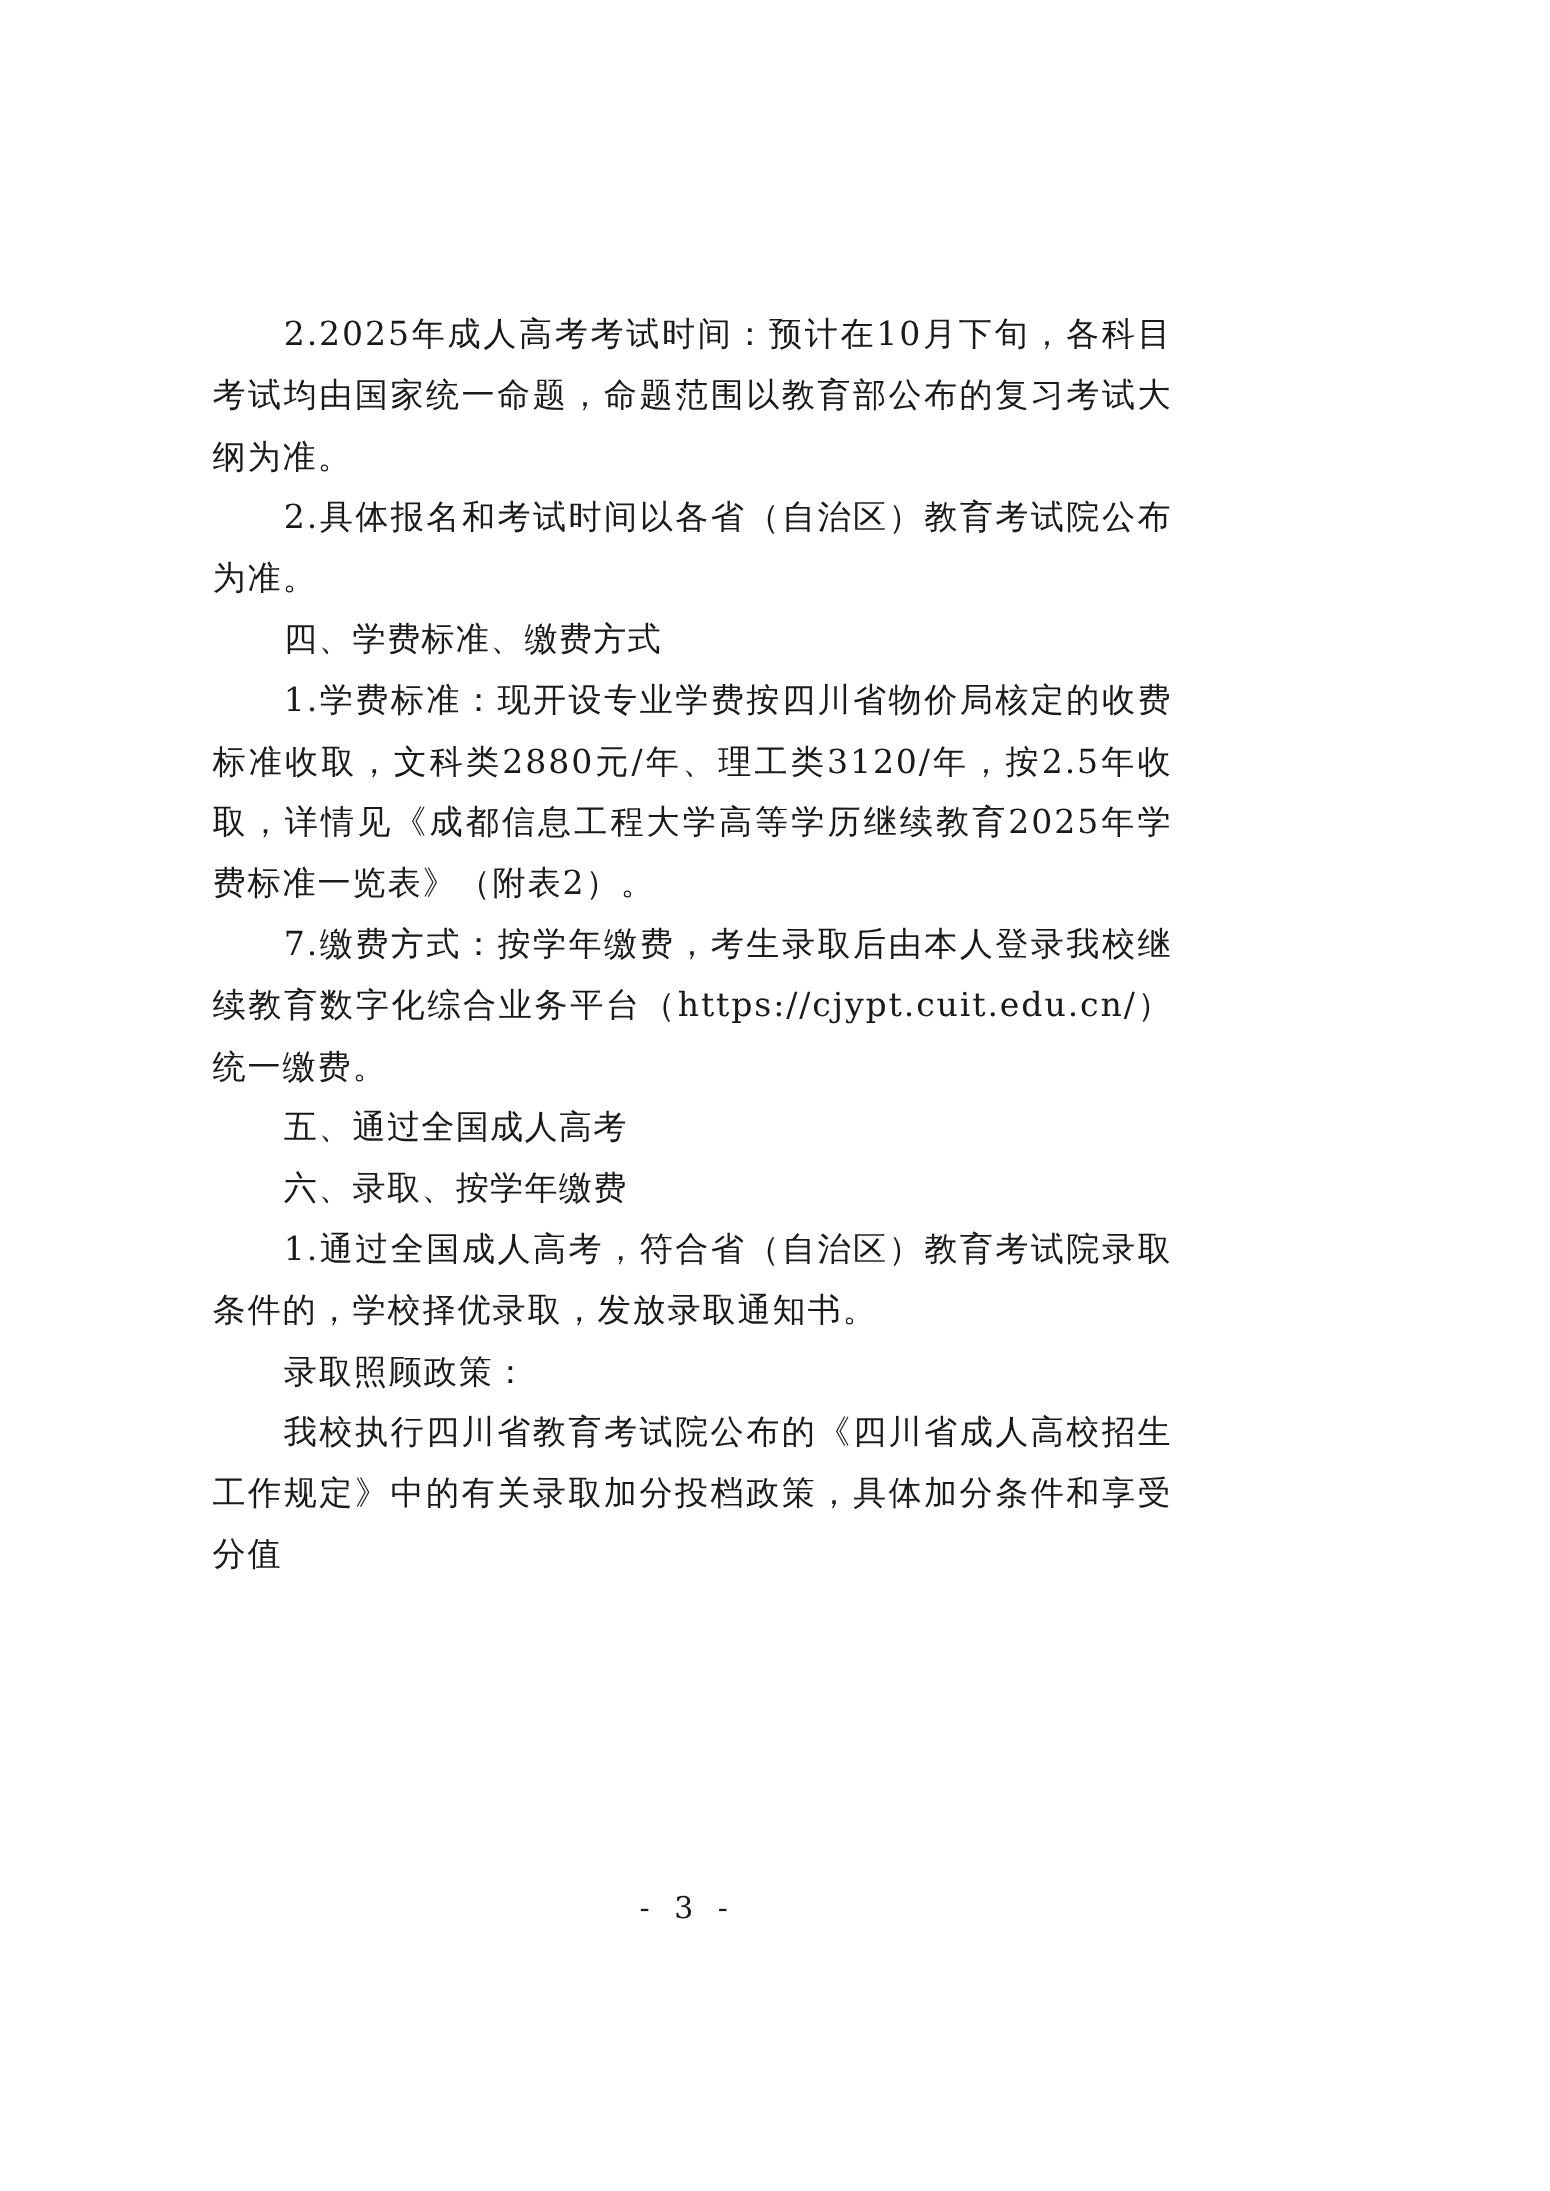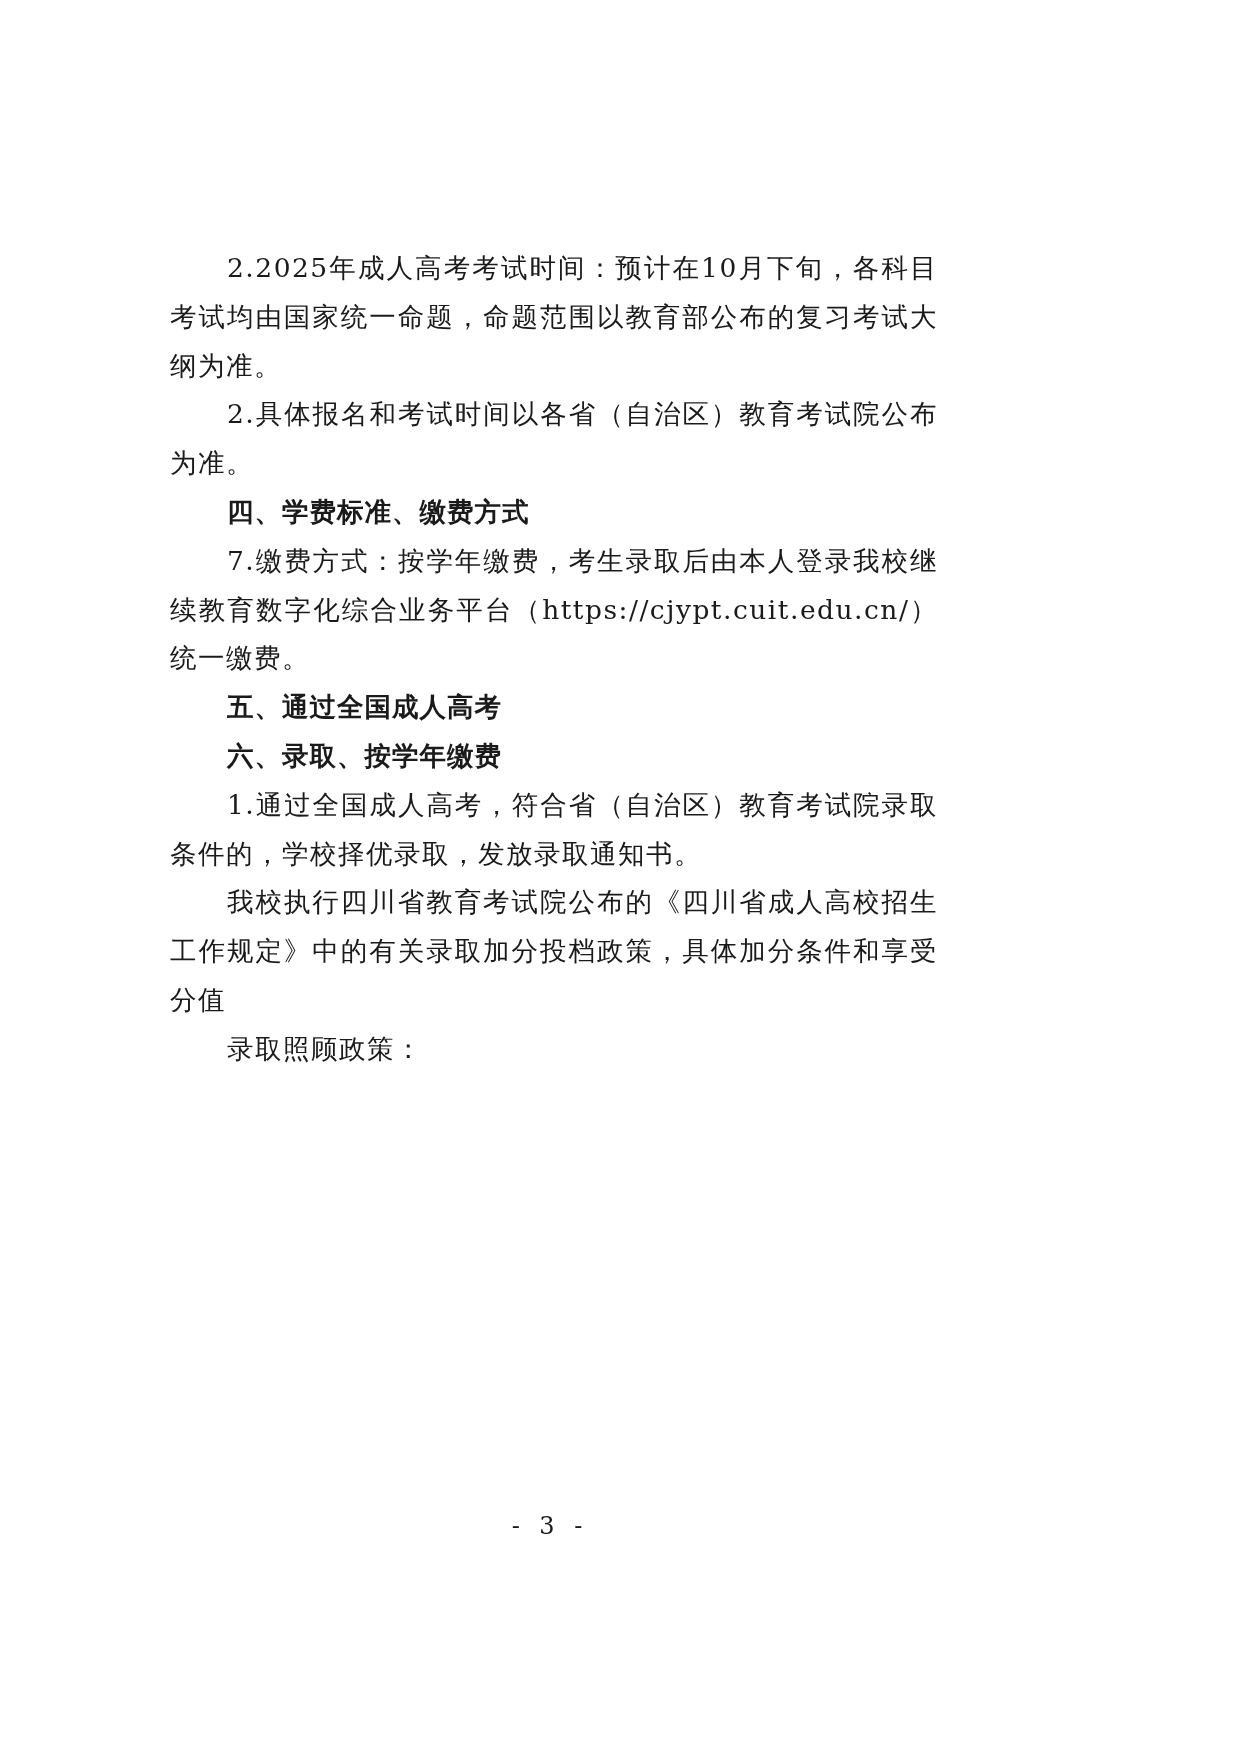--- a/index.html
+++ b/index.html
@@ -15,38 +15,39 @@
     color: #1a1a1a;
     font-size: 26.5px;
     line-height: 48.8px;
     letter-spacing: 1.5px;
     text-align: justify;
   }
   .para { margin: 0; text-indent: 57px; }
   .heading {
     margin: 0; text-indent: 57px;
     font-family: "DejaVu Sans", "Liberation Sans", sans-serif;
-    font-weight: bold; letter-spacing: 1px;
+    font-weight: normal; letter-spacing: 1px;
   }
   .page-number {
     position: absolute; left: 0; top: 1512px; width: 1100px;
     text-align: center;
     font-family: "DejaVu Serif", "Liberation Serif", serif;
     font-size: 24px; color: #1a1a1a; letter-spacing: 6px;
   }
 </style>
 </head>
 <body>
 
 <div class="page">
   <div class="content">
     <p class="para">2.2025年成人高考考试时间：预计在10月下旬，各科目考试均由国家统一命题，命题范围以教育部公布的复习考试大纲为准。</p>
     <p class="para">2.具体报名和考试时间以各省（自治区）教育考试院公布为准。</p>
     <p class="heading">四、学费标准、缴费方式</p>
+    <p class="para">1.学费标准：现开设专业学费按四川省物价局核定的收费标准收取，文科类2880元/年、理工类3120/年，按2.5年收取，详情见《成都信息工程大学高等学历继续教育2025年学费标准一览表》（附表2）。</p>
     <p class="para">7.缴费方式：按学年缴费，考生录取后由本人登录我校继续教育数字化综合业务平台（https://cjypt.cuit.edu.cn/）统一缴费。</p>
     <p class="heading">五、通过全国成人高考</p>
     <p class="heading">六、录取、按学年缴费</p>
     <p class="para">1.通过全国成人高考，符合省（自治区）教育考试院录取条件的，学校择优录取，发放录取通知书。</p>
+    <p class="para">录取照顾政策：</p>
     <p class="para">我校执行四川省教育考试院公布的《四川省成人高校招生工作规定》中的有关录取加分投档政策，具体加分条件和享受分值</p>
-    <p class="para">录取照顾政策：</p>
   </div>
   <div class="page-number">- 3 -</div>
 </div>
 
 </body></html>

